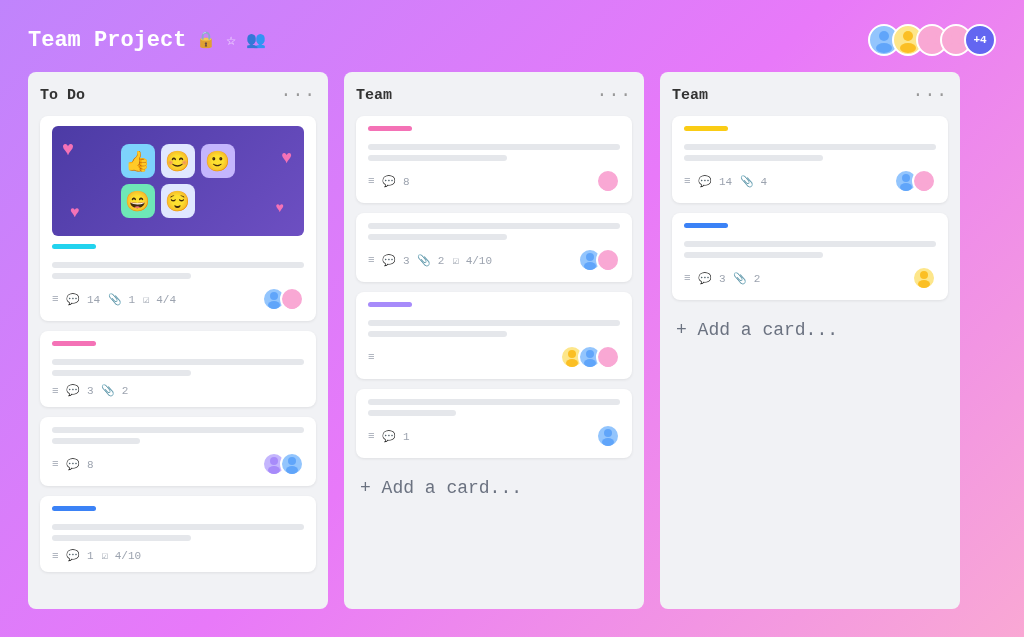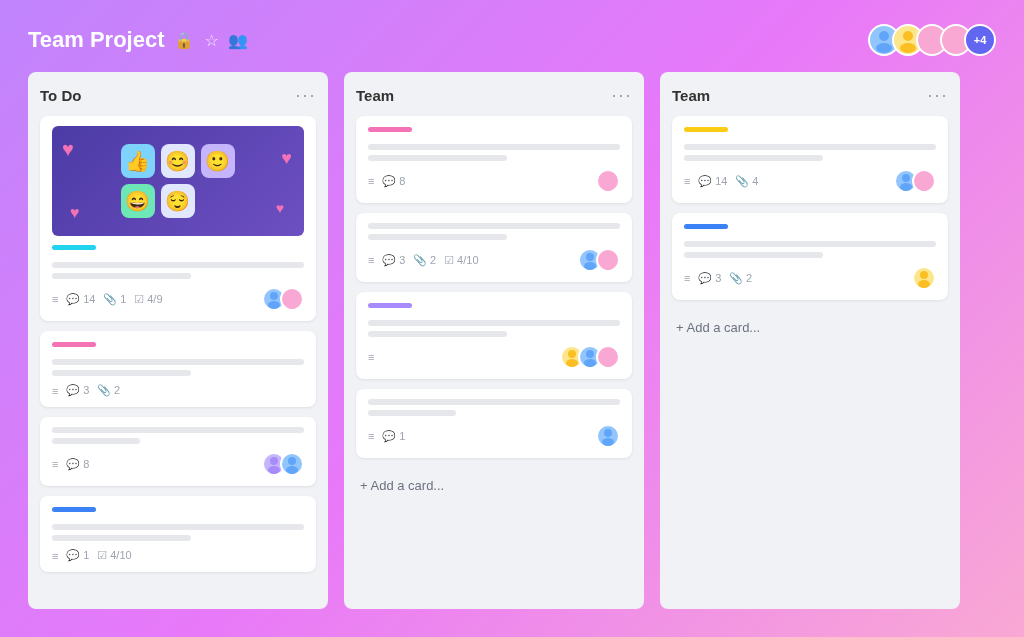--- a/index.html
+++ b/index.html
@@ -12,20 +12,21 @@
       flex-direction: column;
       overflow: hidden;
     }
     .app-wrapper {
       width: 1024px;
       height: 637px;
       padding: 24px 28px 28px 28px;
       display: flex;
       flex-direction: column;
       gap: 16px;
+      font-family: Liberation Mono, monospace;
     }
     .header {
       display: flex;
       align-items: center;
       justify-content: space-between;
     }
     .header-left {
       display: flex;
       align-items: center;
       gap: 10px;
@@ -188,21 +189,21 @@
       justify-content: center;
       font-size: 13px;
     }
     .avatar-sm:first-child { margin-left: 0; }
     .av-blue { background: #93c5fd; }
     .av-pink { background: #f9a8d4; }
     .av-yellow { background: #fde68a; }
     .av-purple { background: #c4b5fd; }
     .add-card {
       color: #6b7280;
-      font-size: 13px;
+      font-size: 18px;
       display: flex;
       align-items: center;
       gap: 6px;
       padding: 6px 4px;
       cursor: pointer;
       margin-top: 4px;
       text-align: center;
     }
   </style>
 </head>
@@ -273,21 +274,21 @@
           </div>
         </div>
         <div class="card-tag tag-cyan"></div>
         <div class="card-line"></div>
         <div class="card-line short"></div>
         <div class="card-footer">
           <div class="card-meta">
             <span class="meta-item">≡</span>
             <span class="meta-item">💬 14</span>
             <span class="meta-item">📎 1</span>
-            <span class="meta-item">☑ 4/9</span>
+            <span class="meta-item">☑ 4/4</span>
           </div>
           <div class="avatars-small">
             <div class="avatar-sm av-blue">
               <svg width="20" height="20" viewBox="0 0 20 20">
                   <circle cx="10" cy="7" r="4" fill="#60a5fa"></circle>
                   <ellipse cx="10" cy="16" rx="6" ry="4" fill="#60a5fa"></ellipse>
                 </svg>
             </div>
             <div class="avatar-sm av-pink">
               <svg width="20" height="20" viewBox="0 0 20 20">

